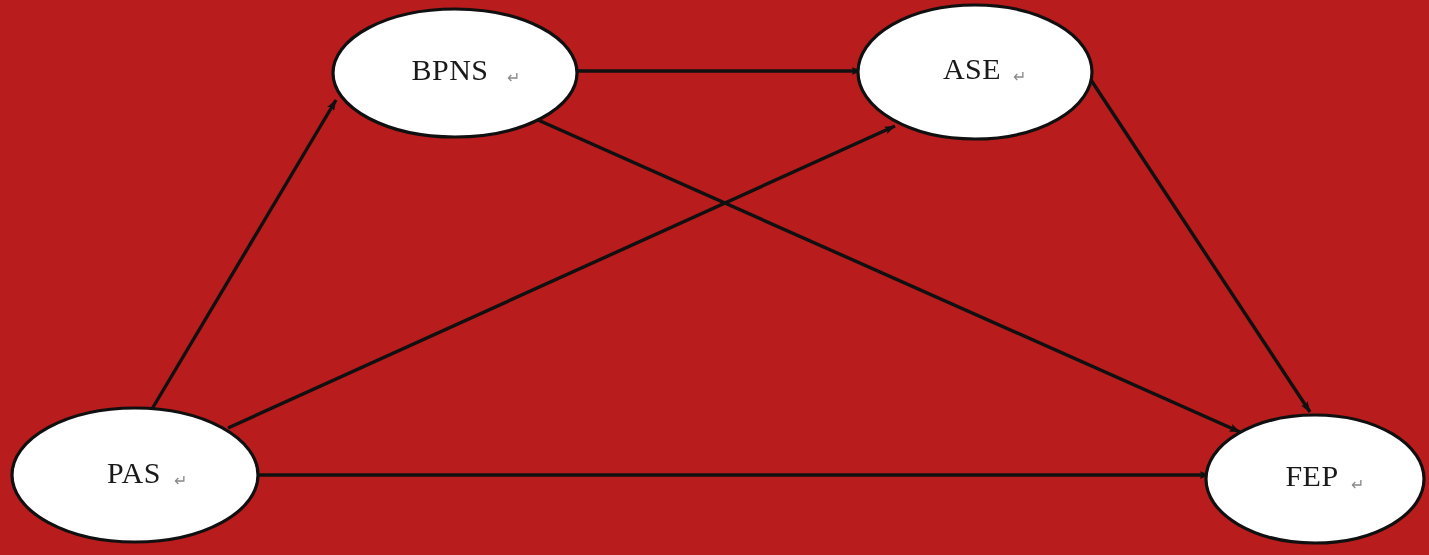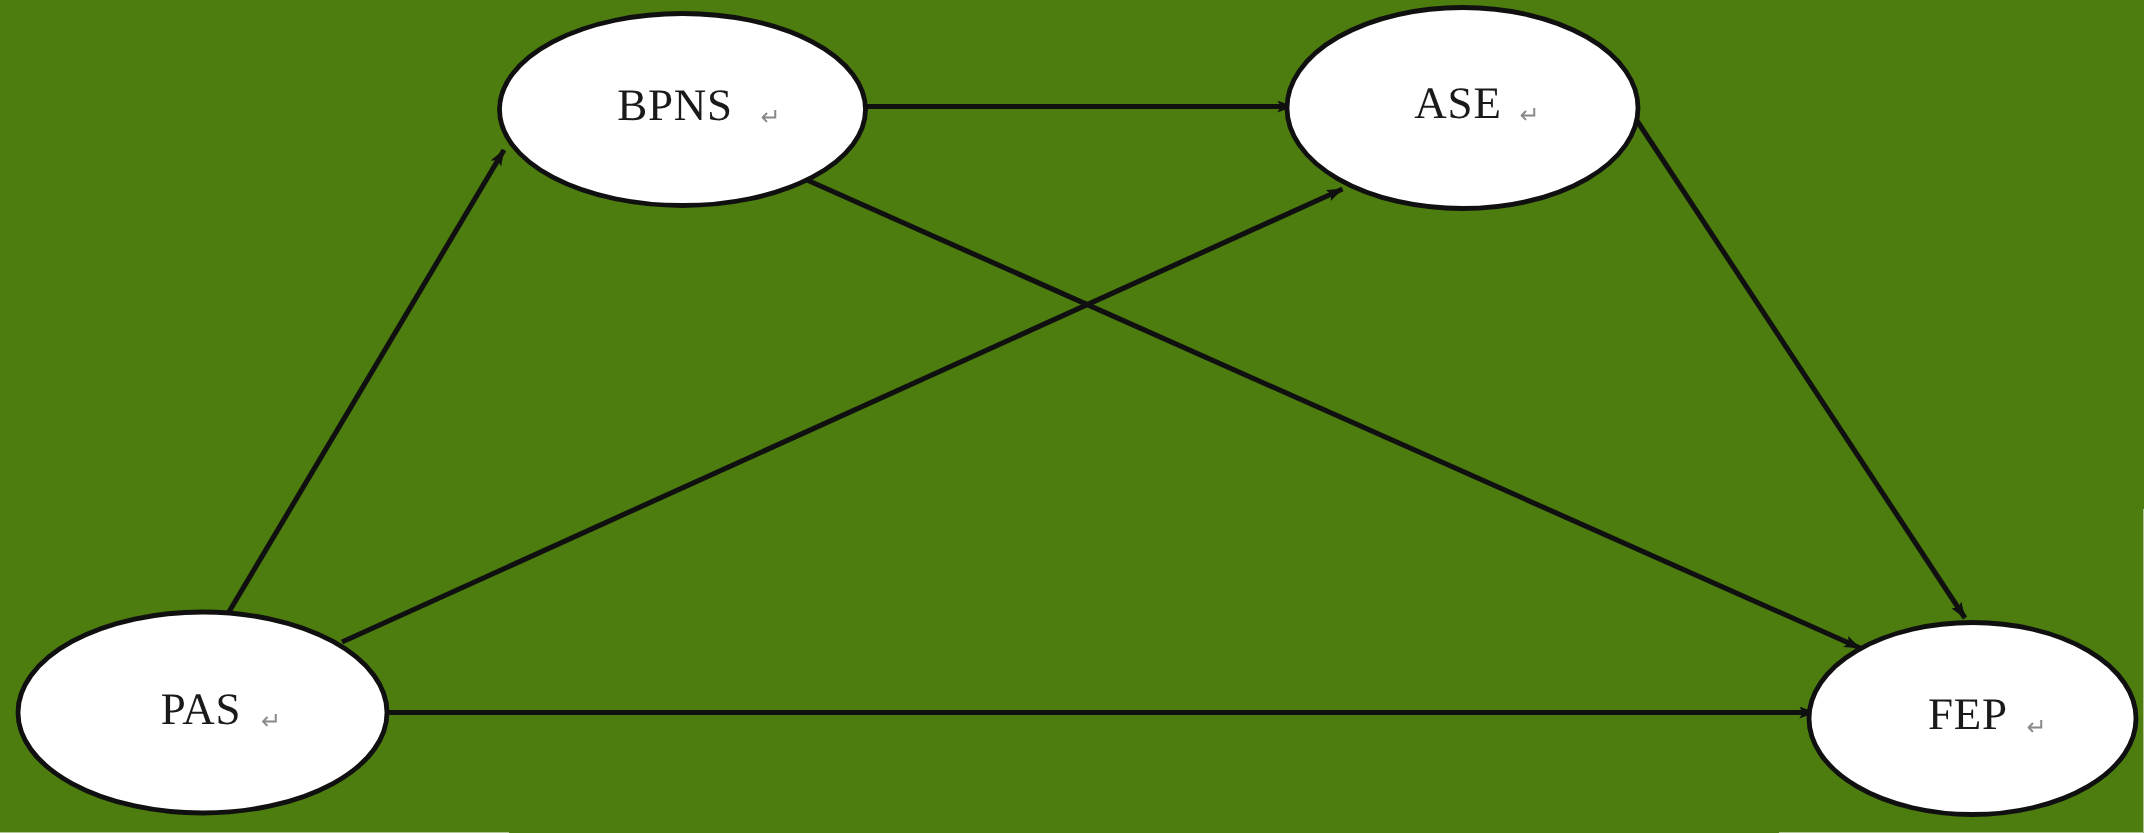--- a/index.html
+++ b/index.html
@@ -7,21 +7,21 @@
     padding: 0;
     background: #ffffff;
   }
   body {
     font-family: "Liberation Serif", serif;
   }
   #diagram-root {
     position: relative;
     width: 1429px;
     height: 555px;
-    background: #4d7c0f;
+    background: #b91c1c;
     overflow: hidden;
   }
   #path-model-svg {
     position: absolute;
     left: 0;
     top: 0;
     width: 1429px;
     height: 555px;
     display: block;
   }

